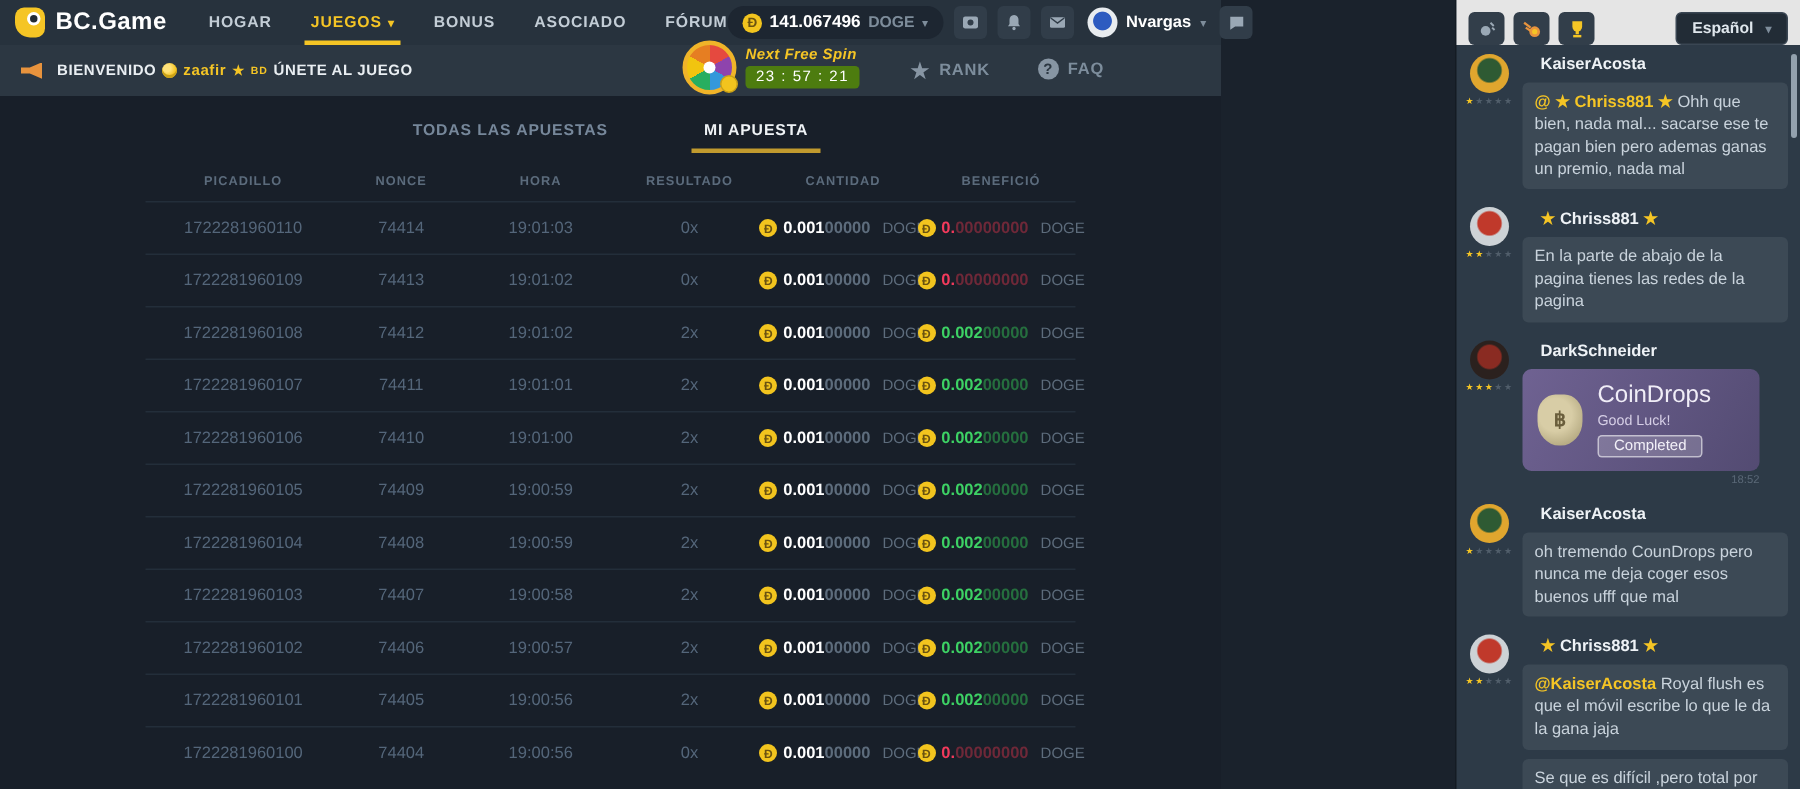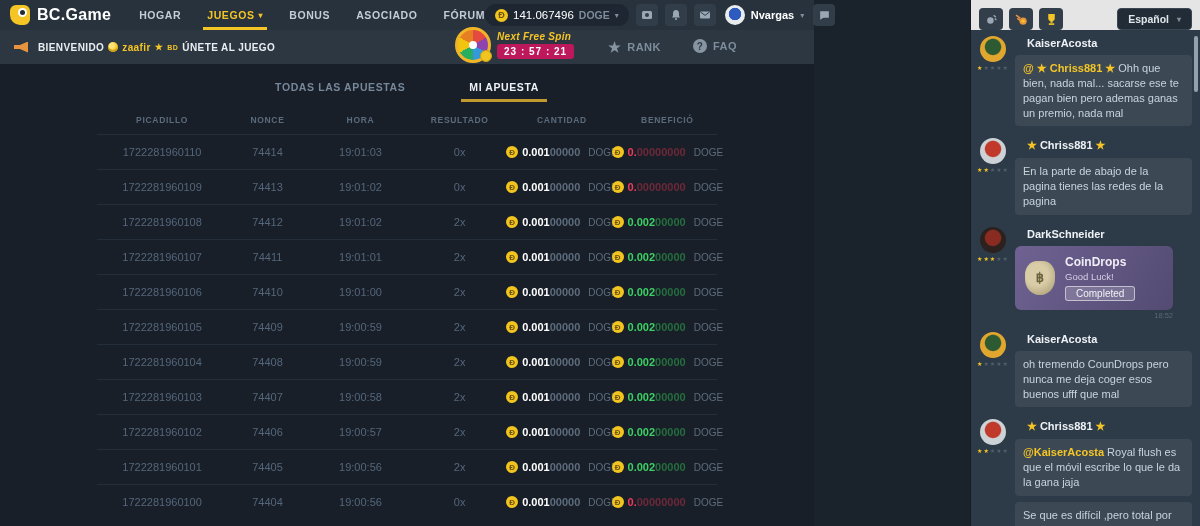--- a/index.html
+++ b/index.html
@@ -17,21 +17,21 @@
   .logo-mark::after{content:"";position:absolute;right:5px;top:5px;width:5px;height:5px;background:#222b34;border-radius:50%;}
   .logo-text{color:#fff;font-size:16px;font-weight:bold;letter-spacing:.3px;}
   .nav-items{display:flex;align-items:center;gap:26px;height:100%;}
   .nav-item{position:relative;display:flex;align-items:center;height:100%;color:#c3cdd6;font-size:10.5px;font-weight:bold;letter-spacing:.6px;cursor:pointer;}
   .nav-item.active{color:#f5c525;}
   .nav-item.active::after{content:"";position:absolute;left:-4px;right:-4px;bottom:0;height:3px;background:#f5c525;}
   .nav-caret{font-size:8px;margin-left:4px;}
   .nav-right{margin-left:auto;display:flex;align-items:center;gap:7px;}
   .balance-pill{display:flex;align-items:center;gap:5px;background:#1d2631;border-radius:14px;height:22px;padding:0 10px;cursor:pointer;}
   .coin{display:inline-flex;align-items:center;justify-content:center;width:13px;height:13px;border-radius:50%;background:#f2c41e;color:#6b5310;font-size:9px;font-weight:bold;flex:0 0 auto;}
-  .balance-amt{color:#fff;font-size:11.5px;font-weight:normal;}
+  .balance-amt{color:#fff;font-size:11.5px;font-weight:bold;}
   .balance-cur{color:#7e8d9b;font-size:10.5px;font-weight:bold;}
   .icon-btn{width:22px;height:22px;border-radius:4px;background:#313d49;display:flex;align-items:center;justify-content:center;cursor:pointer;}
   .icon-btn svg{display:block;}
   .user-chip{display:flex;align-items:center;gap:6px;cursor:pointer;margin:0 2px;}
   .avatar-sm{width:20px;height:20px;border-radius:50%;background:radial-gradient(circle at 50% 45%, #2d5bc0 0 40%, #e8ecef 44%);}
   .user-name{color:#fff;font-size:11px;font-weight:bold;}
   .caret{color:#7e8d9b;font-size:8px;}
 
   
   .banner{position:relative;height:34px;background:#2c3742;display:flex;align-items:center;padding:0 14px;}
@@ -42,21 +42,21 @@
   .mini-trophy{color:#f5c525;font-size:9px;}
   .banner-badge{color:#f5c525;font-size:7px;font-weight:bold;letter-spacing:.5px;}
 
   
   .spin-cluster{position:absolute;left:455px;top:-3px;display:flex;align-items:flex-start;gap:6px;z-index:3;}
   .wheel{position:relative;width:36px;height:36px;border-radius:50%;background:conic-gradient(#e5493f 0 60deg,#8e44ad 60deg 120deg,#3498db 120deg 180deg,#27ae60 180deg 240deg,#f1c40f 240deg 300deg,#e67e22 300deg 360deg);border:3px solid #f0b429;}
   .wheel::after{content:"";position:absolute;left:50%;top:50%;width:8px;height:8px;margin:-4px 0 0 -4px;border-radius:50%;background:#fff;}
   .coin-stack{position:absolute;right:-4px;bottom:-2px;width:12px;height:12px;border-radius:50%;background:#f2c41e;border:1px solid #caa117;}
   .spin-text-col{display:flex;flex-direction:column;gap:2px;padding-top:4px;}
   .spin-title{color:#f5c525;font-size:10px;font-weight:bold;font-style:italic;letter-spacing:.3px;}
-  .countdown{align-self:flex-start;background:#be185d;color:#fff;font-size:10px;font-weight:bold;border-radius:3px;padding:2px 7px;letter-spacing:1px;}
+  .countdown{align-self:flex-start;background:#4d7c0f;color:#fff;font-size:10px;font-weight:normal;border-radius:3px;padding:2px 7px;letter-spacing:1px;}
   .rank-link,.faq-link{display:flex;align-items:center;gap:6px;color:#7d8d9c;font-size:11px;font-weight:bold;letter-spacing:.5px;cursor:pointer;margin-top:12px;}
   .rank-link{margin-left:28px;}
   .faq-link{margin-left:26px;}
   .rank-star{font-size:14px;color:#8795a3;}
   .faq-q{display:inline-flex;align-items:center;justify-content:center;width:14px;height:14px;border-radius:50%;background:#8795a3;color:#2c3742;font-size:10px;font-weight:bold;}
 
   
   .content{position:absolute;top:64px;left:0;width:100%;bottom:0;background:#181f29;}
   .tabs{display:flex;justify-content:center;gap:64px;padding-top:17px;}
   .tab{position:relative;color:#76879a;font-size:10.5px;font-weight:bold;letter-spacing:.6px;padding-bottom:9px;cursor:pointer;text-align:center;}
@@ -92,21 +92,21 @@
   .star-off{color:#515e6b;}
   .msg-body{flex:1;min-width:0;}
   .msg-name{color:#eef2f6;font-size:11px;font-weight:bold;margin-top:1px;cursor:pointer;padding-left:12px;}
   .name-star{color:#f5c525;}
   .bubble{position:relative;background:#3c4955;border-radius:4px;padding:6px 8px;color:#c9d3dc;font-size:11px;line-height:1.35;margin-top:6px;width:fit-content;max-width:100%;}
   .mention{color:#f5c525;font-weight:bold;}
   .bub-time{text-align:right;color:#5a6877;font-size:7.5px;margin-top:1px;}
   .cd-card{margin-top:6px;width:158px;background:linear-gradient(120deg,#6f6292,#534b72);border-radius:6px;padding:9px 10px;display:flex;gap:10px;align-items:center;}
   .bag{width:30px;height:34px;background:radial-gradient(circle at 40% 40%, #d8cda6 0 40%, #b8ad85 75%);border-radius:40% 40% 48% 48%;display:flex;align-items:center;justify-content:center;color:#6a5e3c;font-weight:bold;font-size:13px;flex:0 0 auto;}
   .cd-right{display:flex;flex-direction:column;gap:2px;}
-  .cd-title{color:#f0edf7;font-size:12px;font-weight:bold;}
+  .cd-title{color:#f0edf7;font-size:16px;font-weight:normal;}
   .cd-sub{color:#d6cfe6;font-size:9.5px;}
   .cd-btn{margin-top:2px;align-self:flex-start;background:rgba(255,255,255,.18);border:1px solid rgba(255,255,255,.55);border-radius:3px;color:#f2f0f8;font-size:10px;padding:1px 10px;cursor:pointer;}
   .chat-scrollbar{position:absolute;right:2px;top:36px;width:4px;height:56px;border-radius:2px;background:#93a1ae;cursor:pointer;}
 </style>
 </head>
 <body>
 
 <div class="app">
 
   <div class="main">

